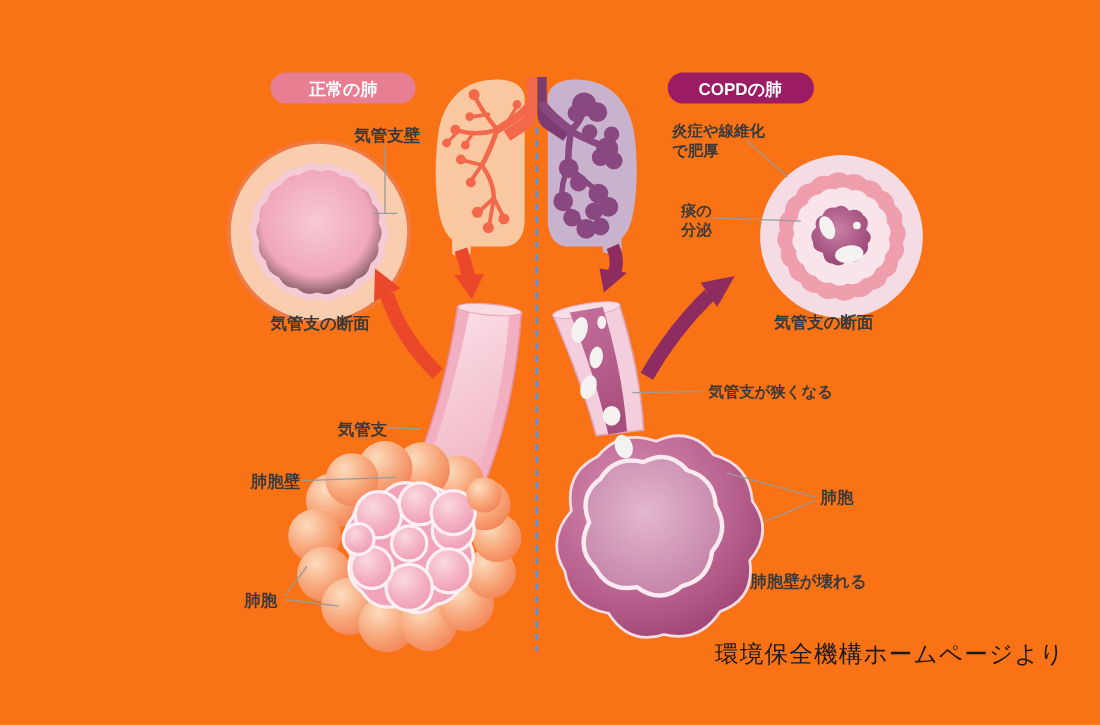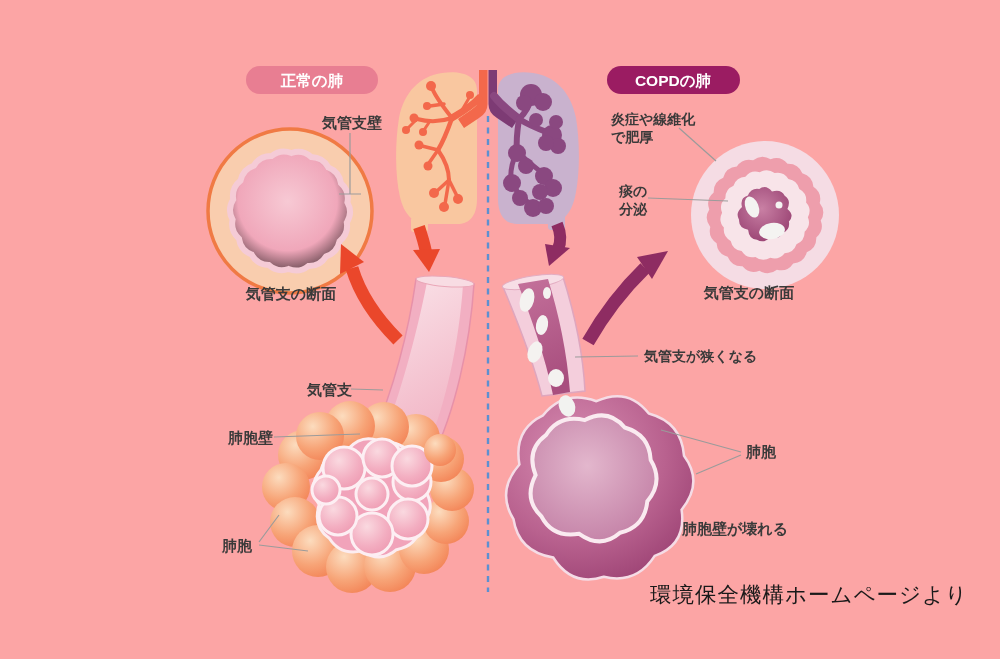--- a/index.html
+++ b/index.html
@@ -1,16 +1,16 @@
 <!DOCTYPE html>
 <html><head>
 <meta charset="utf-8">
 <style>
   html,body{margin:0;padding:0;background:#fff;}
-  .stage{position:relative;width:1000px;height:659px;background:#fca5a5;overflow:hidden;
+  .stage{position:relative;width:1000px;height:659px;background:#f97316;overflow:hidden;
          font-family:"Liberation Sans",sans-serif;}
   .lbl{font-family:"Liberation Sans",sans-serif;font-weight:bold;font-size:15px;fill:#3a3a3a;}
   .lbl14{font-size:14px;}
   .badgeTxt{font-family:"Liberation Sans",sans-serif;font-weight:bold;font-size:15.5px;fill:#ffffff;}
   .cap{font-family:"Liberation Serif",serif;font-size:21.5px;fill:#1a1a1a;letter-spacing:1px;}
   .leader{stroke:#9b9b9b;stroke-width:1.2;fill:none;}
   .treeN path{stroke:#F3684B;fill:none;stroke-linecap:round;}
   .treeN circle{fill:#F3684B;}
   .treeC path{stroke:#8A4880;fill:none;stroke-linecap:round;}
   .treeC circle{fill:#8A4880;}

